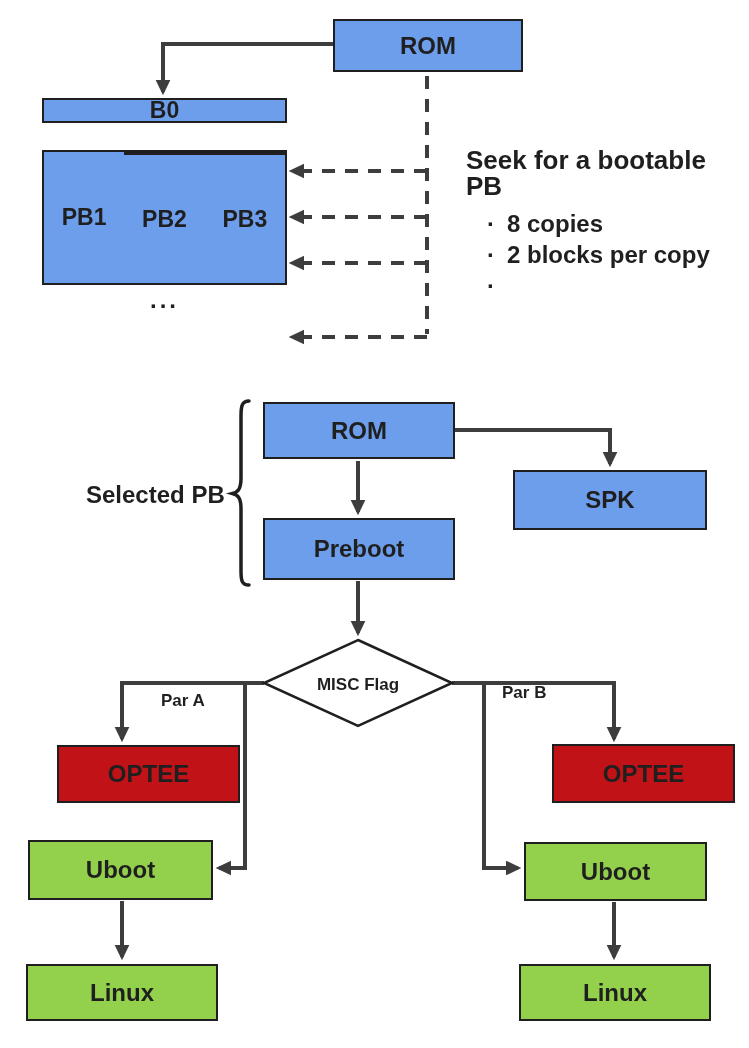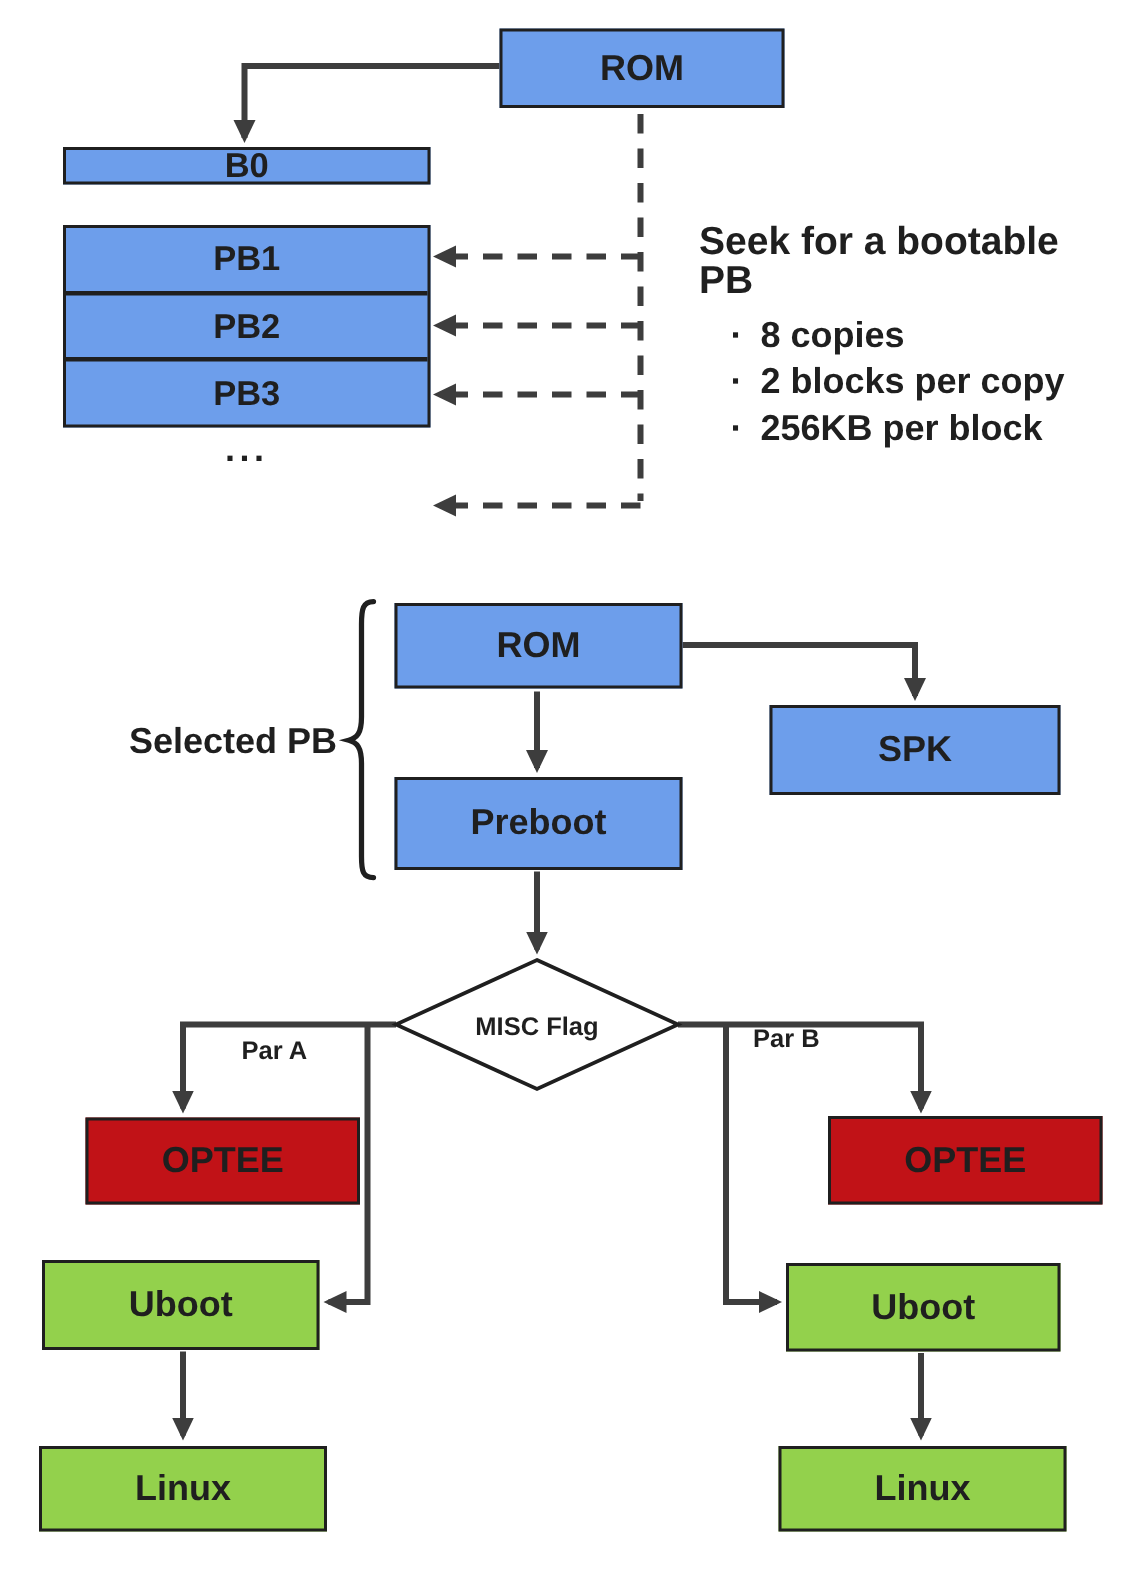--- a/index.html
+++ b/index.html
@@ -22,21 +22,21 @@
     position:absolute; z-index:2; box-sizing:border-box;
     display:flex; align-items:center; justify-content:center;
     border:2px solid var(--ink); font-size:24px; line-height:1;
     white-space:nowrap;
   }
   .blue{background:var(--blue);}
   .red{background:var(--red); border-width:2.5px;margin-left:28px;}
   .green{background:var(--green); border-width:2.5px;}
   .pb-stack{
     position:absolute; z-index:2; box-sizing:border-box;
-    display:flex; flex-direction:column;
+    display:flex; 
     border:2.5px solid var(--ink); background:var(--blue);
   }
   .pb-row{
     flex:1; display:flex; align-items:center; justify-content:center;
     font-size:23px; line-height:1;
   }
   .pb-row + .pb-row{border-top:3px solid var(--ink);}
   .label{position:absolute; z-index:2; line-height:1; white-space:nowrap;}
   .ellipsis{letter-spacing:3px; text-align:center;}
   .note{position:absolute; z-index:2; left:466px; top:147px;}
@@ -100,21 +100,20 @@
     <div class="note-row">
       <span class="note-dot">·</span>
       <span>8 copies</span>
     </div>
     <div class="note-row">
       <span class="note-dot">·</span>
       <span>2 blocks per copy</span>
     </div>
     <div class="note-row">
       <span class="note-dot">·</span>
-      <span>256KB per block</span>
     </div>
   </div>
 
   <div class="label" style="left:86px;top:483px;font-size:24px">Selected PB</div>
 
   <div class="box blue" style="left:263px;top:402px;width:192px;height:57px">ROM</div>
 
   <div class="box blue" style="left:513px;top:470px;width:194px;height:60px">SPK</div>
 
   <div class="box blue" style="left:263px;top:518px;width:192px;height:62px">Preboot</div>

